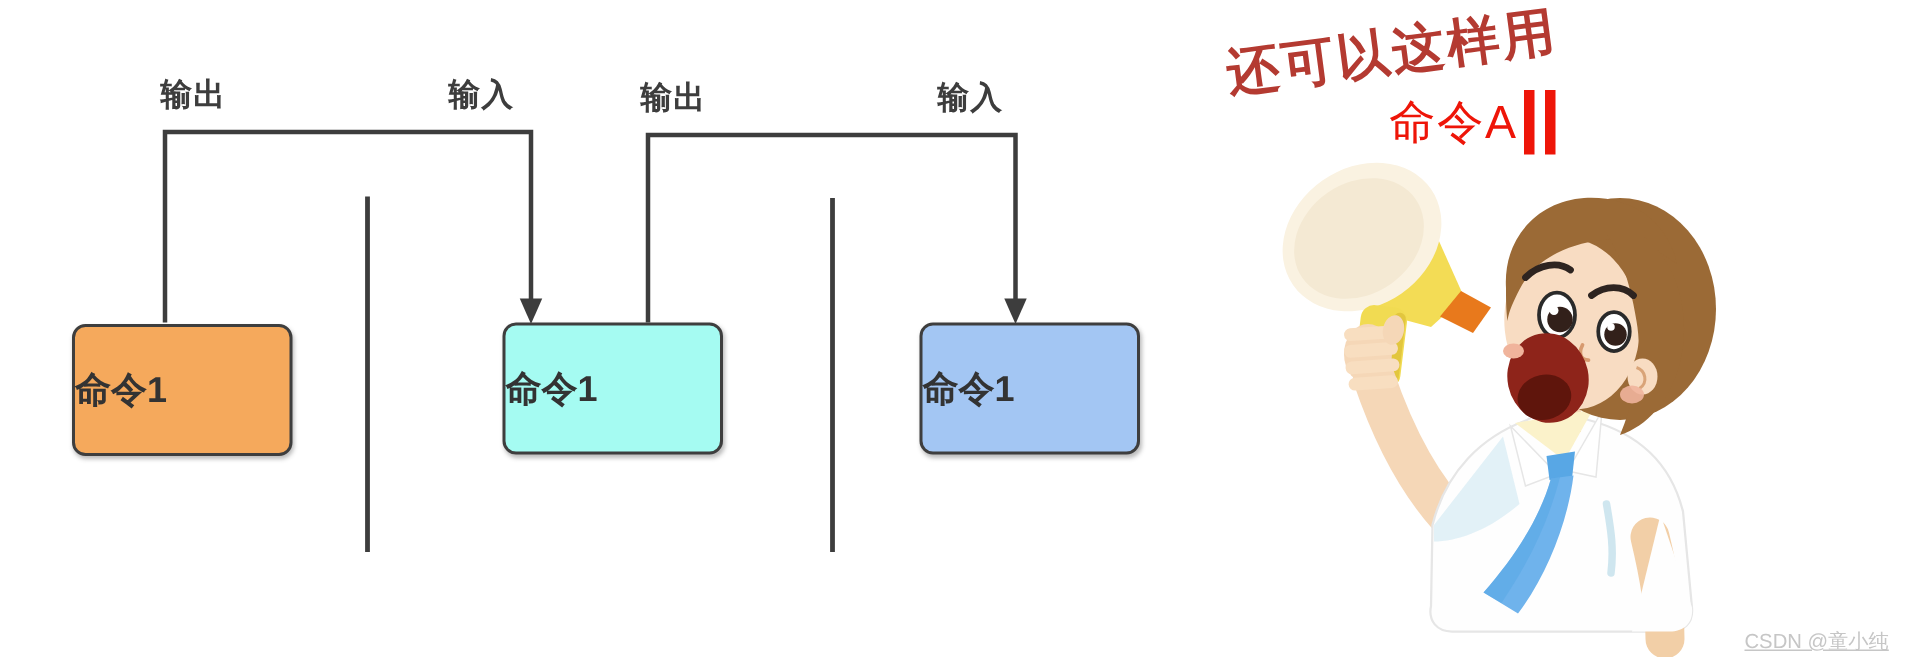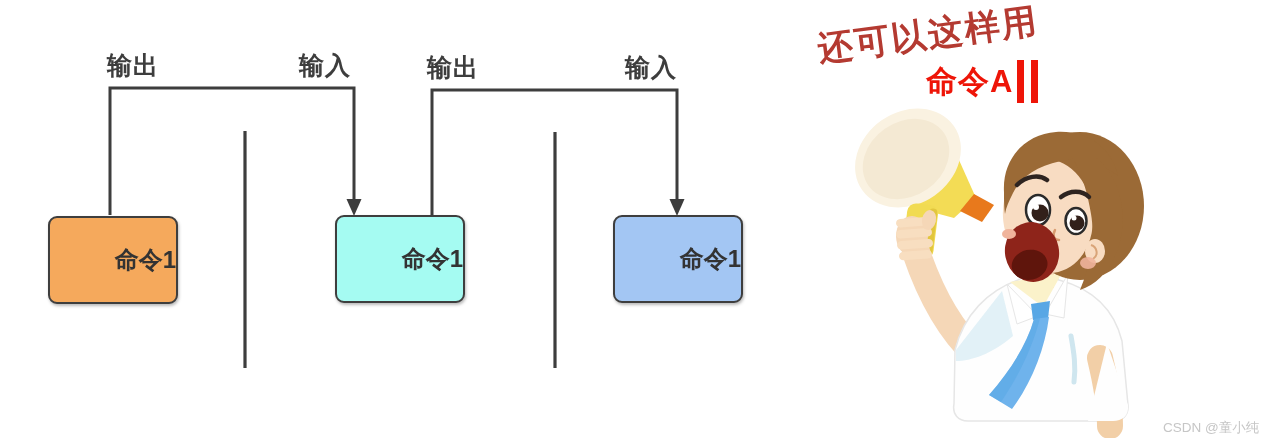--- a/index.html
+++ b/index.html
@@ -3,50 +3,50 @@
 <meta charset="utf-8">
 <style>
   html,body{margin:0;padding:0;background:#fff;}
   #canvas{
     position:relative;width:1280px;height:447px;background:#ffffff;overflow:hidden;
     font-family:"Liberation Sans","DejaVu Sans",sans-serif;
   }
   
   #lines-layer{position:absolute;left:0;top:0;width:1280px;height:447px;pointer-events:none;}
   .flow-label{
-    position:absolute;font-size:25px;font-weight:700;color:#3D3D3D;
+    position:absolute;font-size:21px;font-weight:700;color:#3D3D3D;
     letter-spacing:1px;white-space:nowrap;line-height:1;
   }
   .cmd-box{
-    position:absolute;width:130px;height:88px;border:2.5px solid #3E3E3E;border-radius:9px;
-    display:flex;align-items:center;justify-content:flex-end;
+    position:absolute;width:147px;height:88px;border:2.5px solid #3E3E3E;border-radius:9px;
+    display:flex;align-items:center;justify-content:flex-start;
     box-shadow:1px 2px 3px rgba(60,60,60,.35);
     font-size:24px;font-weight:700;color:#333;box-sizing:border-box;
   }
   .cmd-box--1{left:48px;top:216px;background:#F5A95C;}
   .cmd-box--2{left:335px;top:215px;background:#A5FBF2;}
   .cmd-box--3{left:613px;top:215px;background:#A3C6F3;}
   
   .annot-headline{
     position:absolute;left:818px;top:26px;font-size:35px;font-weight:700;color:#B43A31;
     transform:rotate(-7.5deg);transform-origin:left center;letter-spacing:2px;white-space:nowrap;
   }
   .annot-command{
-    position:absolute;left:926px;top:60px;font-size:31px;font-weight:700;color:#EE1508;
+    position:absolute;left:926px;top:60px;font-size:31px;font-weight:400;color:#EE1508;
     white-space:nowrap;letter-spacing:1px;display:flex;align-items:center;
   }
   .pipe-bar{
     display:inline-block;width:7px;height:43px;background:#EE1508;margin:0 3px 0 4px;
     flex:0 0 auto;
   }
   
   #boy-illustration{position:absolute;left:852px;top:108px;width:300px;height:330px;}
   
   .watermark{
-    position:absolute;left:1163px;top:419px;font-size:13.5px;color:#C6C6C6;white-space:nowrap;
+    position:absolute;left:1163px;top:419px;font-size:13.5px;color:#C6C6C6;white-space:nowrap;text-decoration:underline;
   }
 </style>
 </head>
 <body>
 
 <div id="canvas">
 
   <svg id="lines-layer" viewBox="0 0 1280 447" xmlns="http://www.w3.org/2000/svg">
     <polyline points="110,215 110,88 354,88 354,201" fill="none" stroke="#3D3D3D" stroke-width="3"></polyline>
     <polygon points="346.5,199 361.5,199 354,216" fill="#3D3D3D"></polygon>

